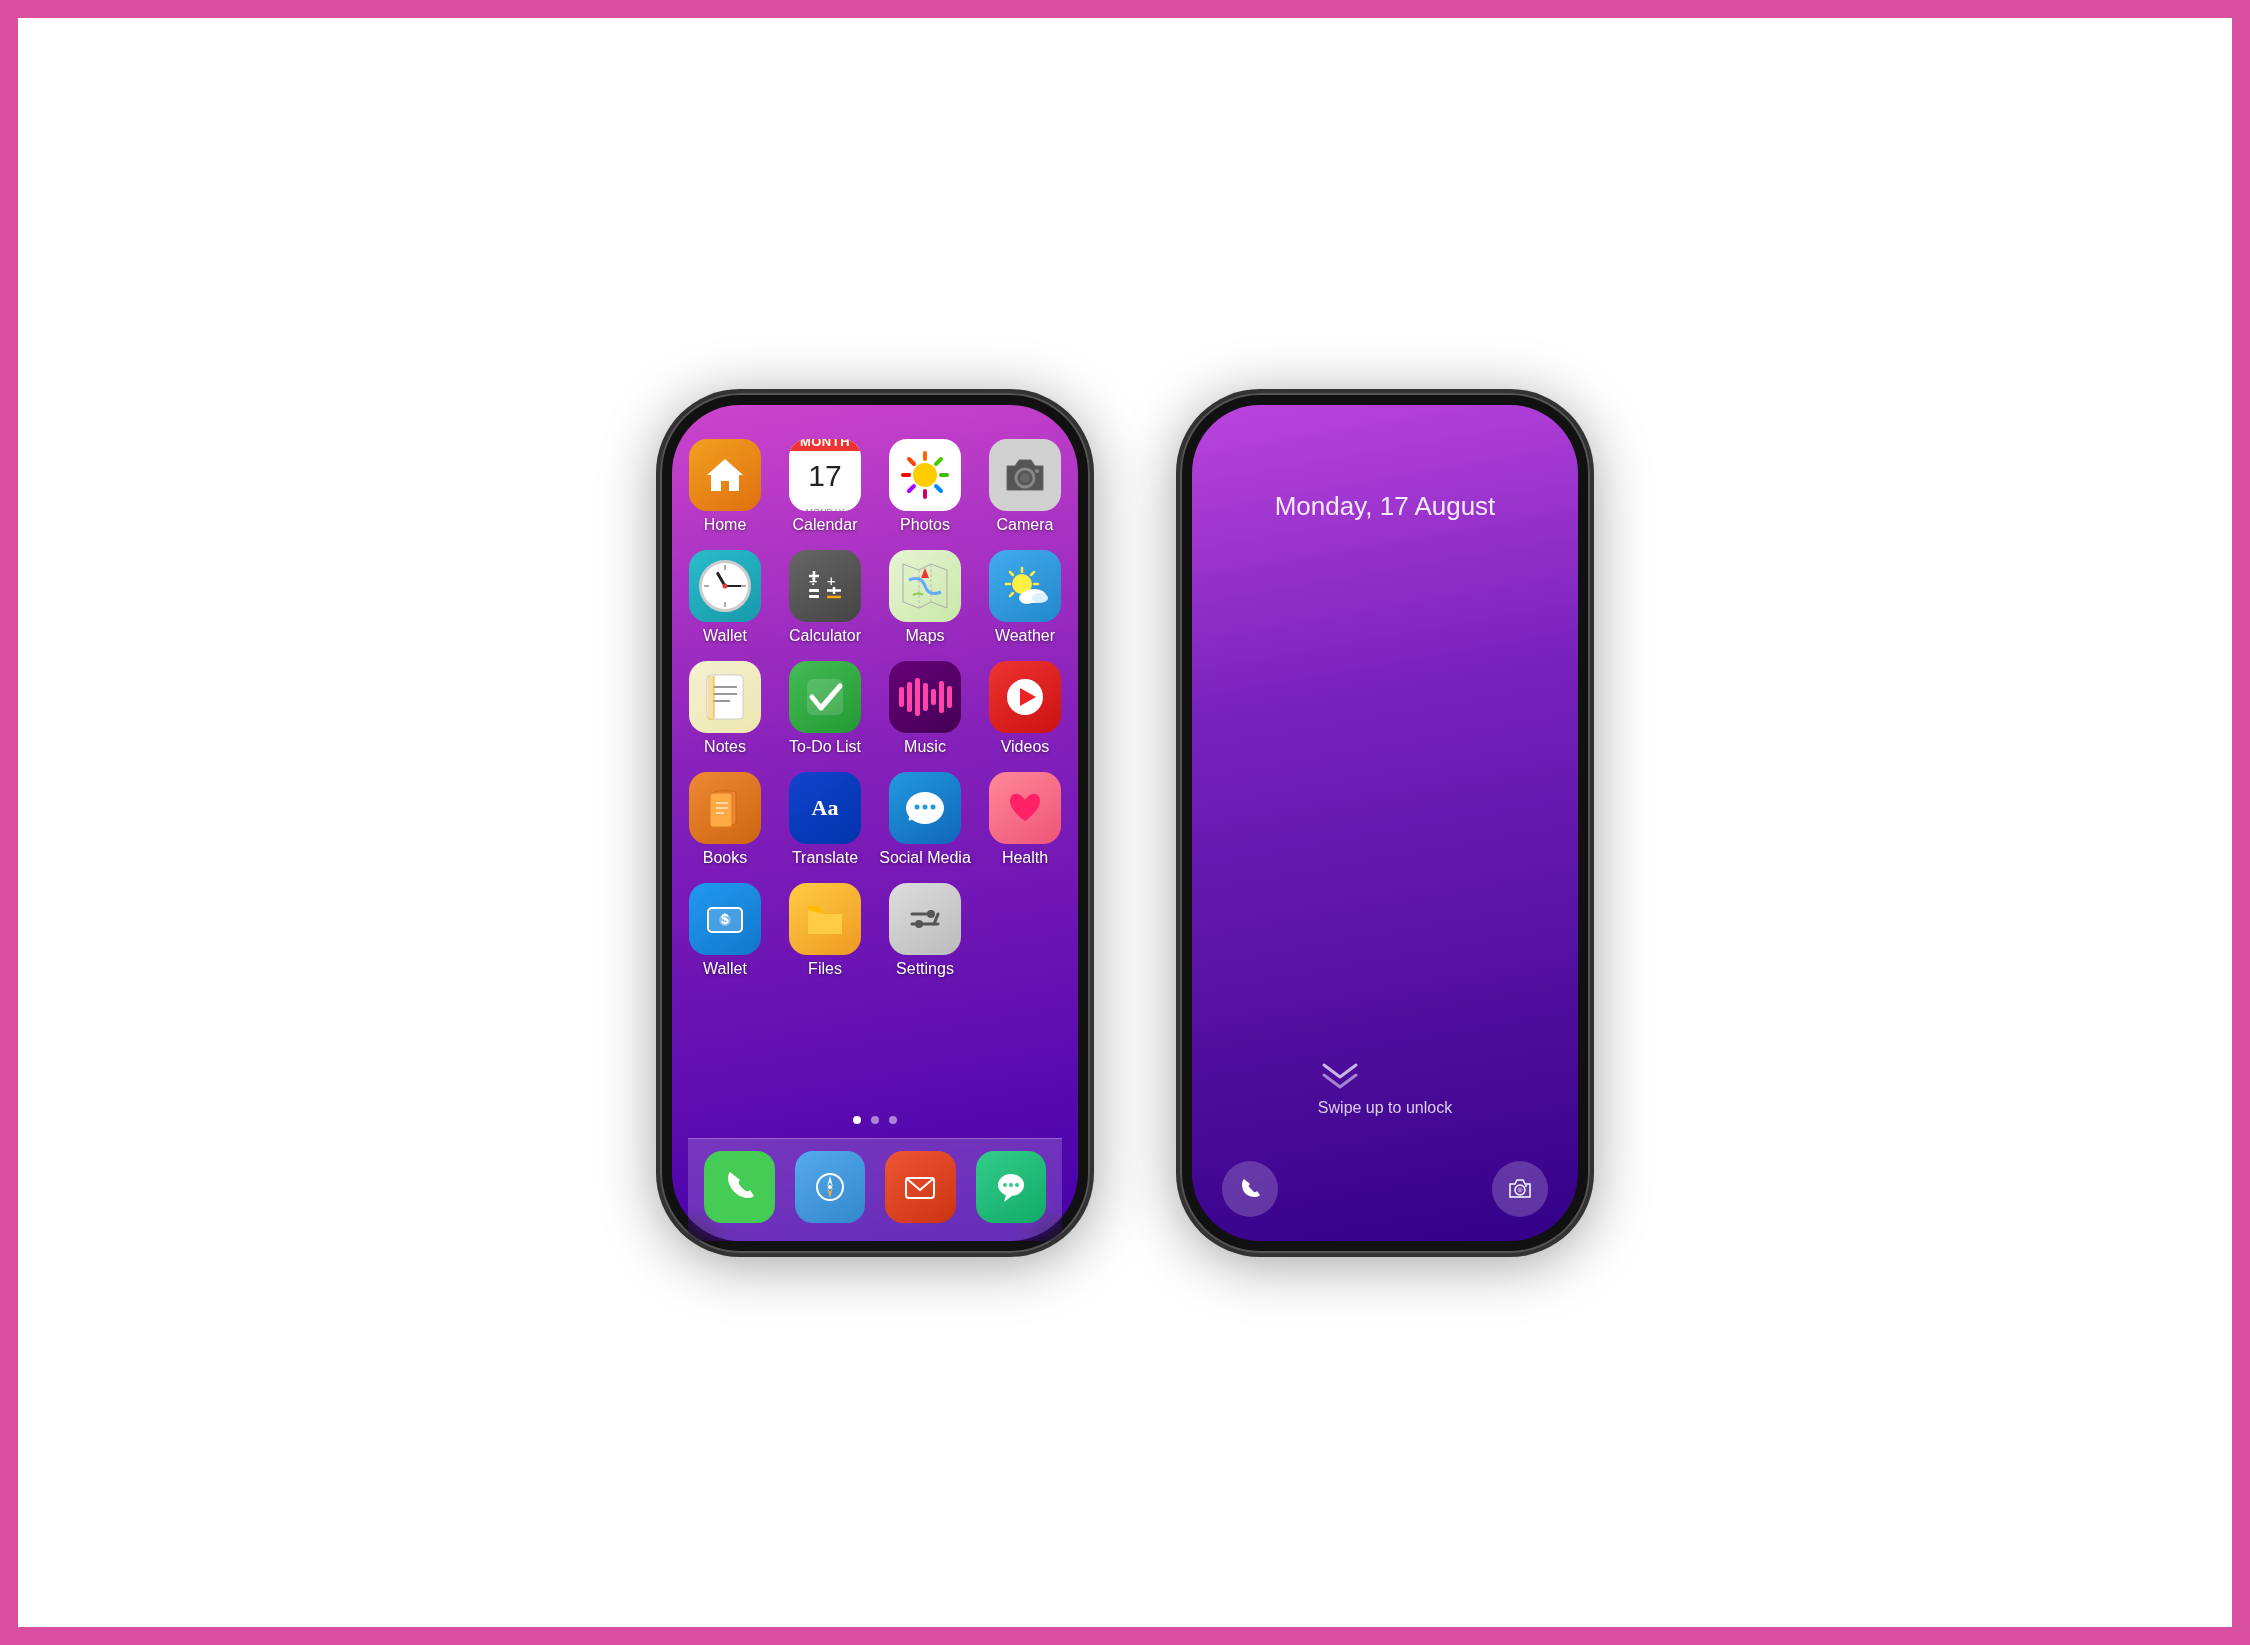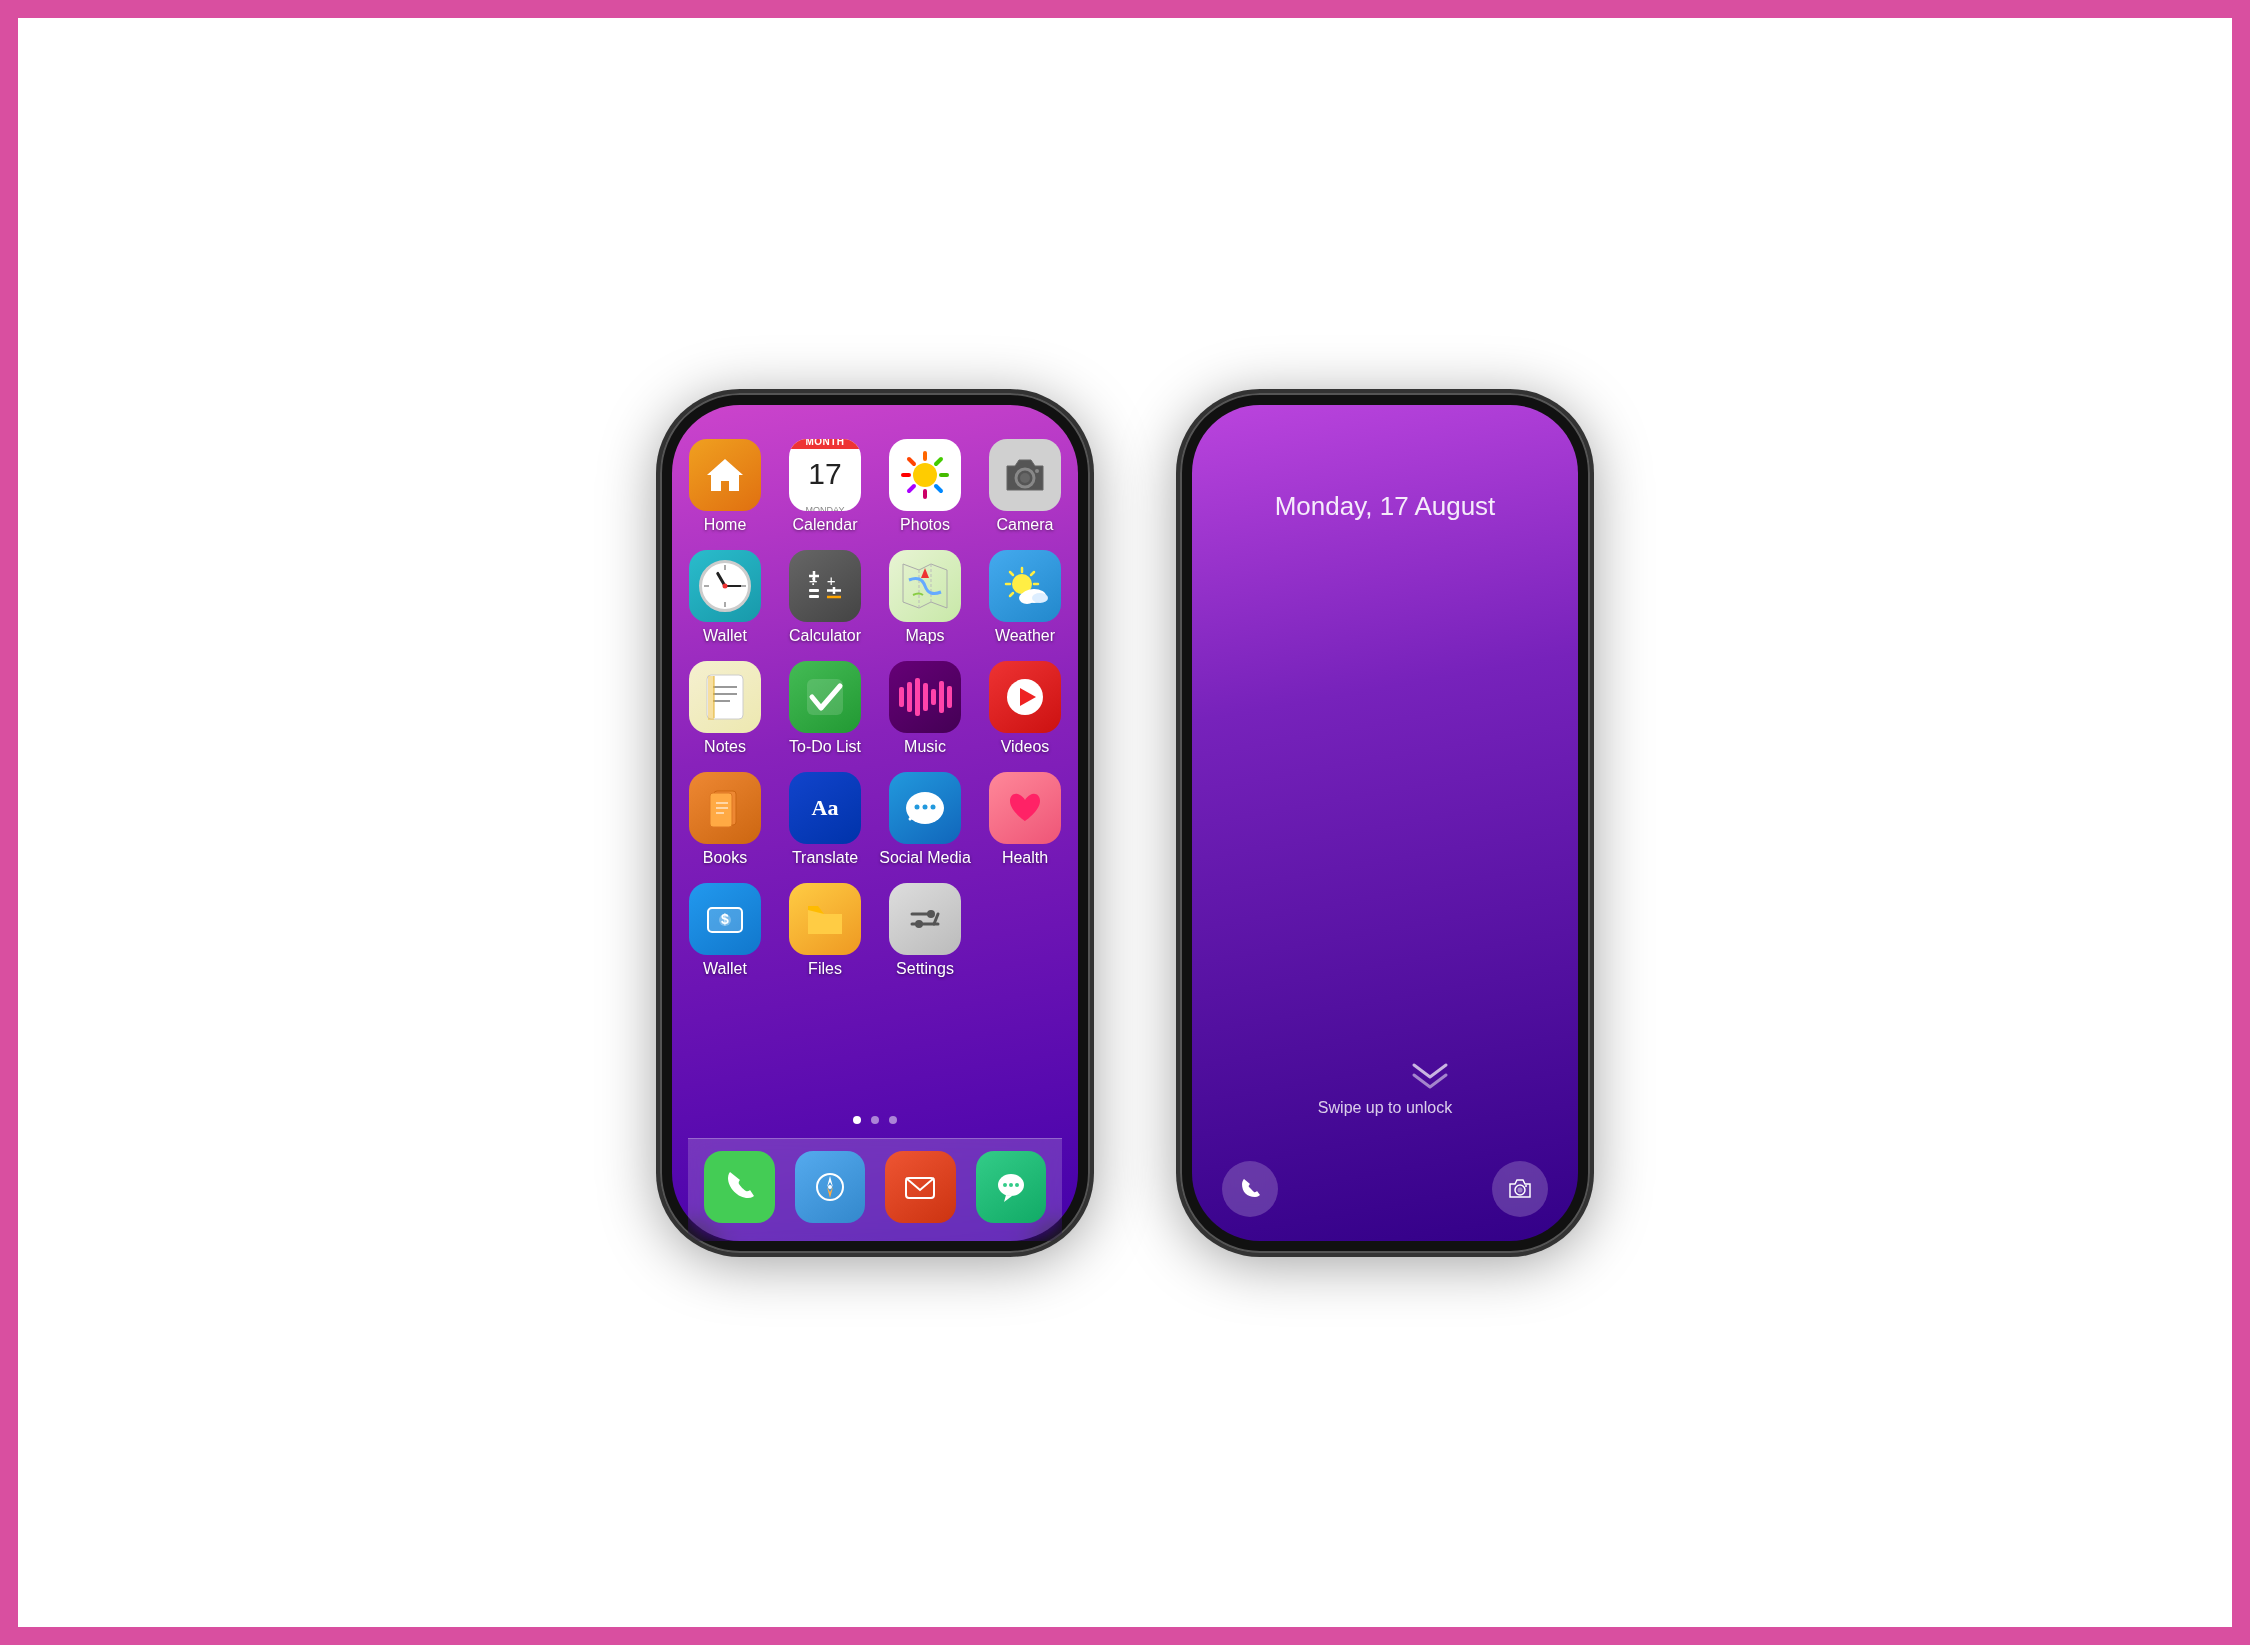--- a/index.html
+++ b/index.html
@@ -129,21 +129,21 @@
     
     .cal-icon {
       background: white;
       flex-direction: column;
       font-size: 10px;
     }
     .cal-month-bar {
       width: 100%;
       background: #ee3333;
       color: white;
-      font-size: 10px;
+      font-size: 13px;
       font-weight: 600;
       text-align: center;
       padding: 2px 0;
       letter-spacing: 0.5px;
     }
     .cal-day {
       font-size: 30px;
       font-weight: 200;
       color: #222;
       line-height: 1;
@@ -195,21 +195,21 @@
     .lock-date {
       font-size: 26px;
       color: rgba(255,255,255,0.9);
       font-weight: 300;
       margin-top: 6px;
     }
     .swipe-up {
       margin-top: auto;
       display: flex;
       flex-direction: column;
-      align-items: flex-end;
+      align-items: flex-start;
       padding-bottom: 30px;
     }
     .chevrons {
       display: flex; flex-direction: column; gap: 2px; margin-bottom: 10px;
     }
     .swipe-label {
       color: rgba(255,255,255,0.8);
       font-size: 16px;
       font-weight: 300;
     }

